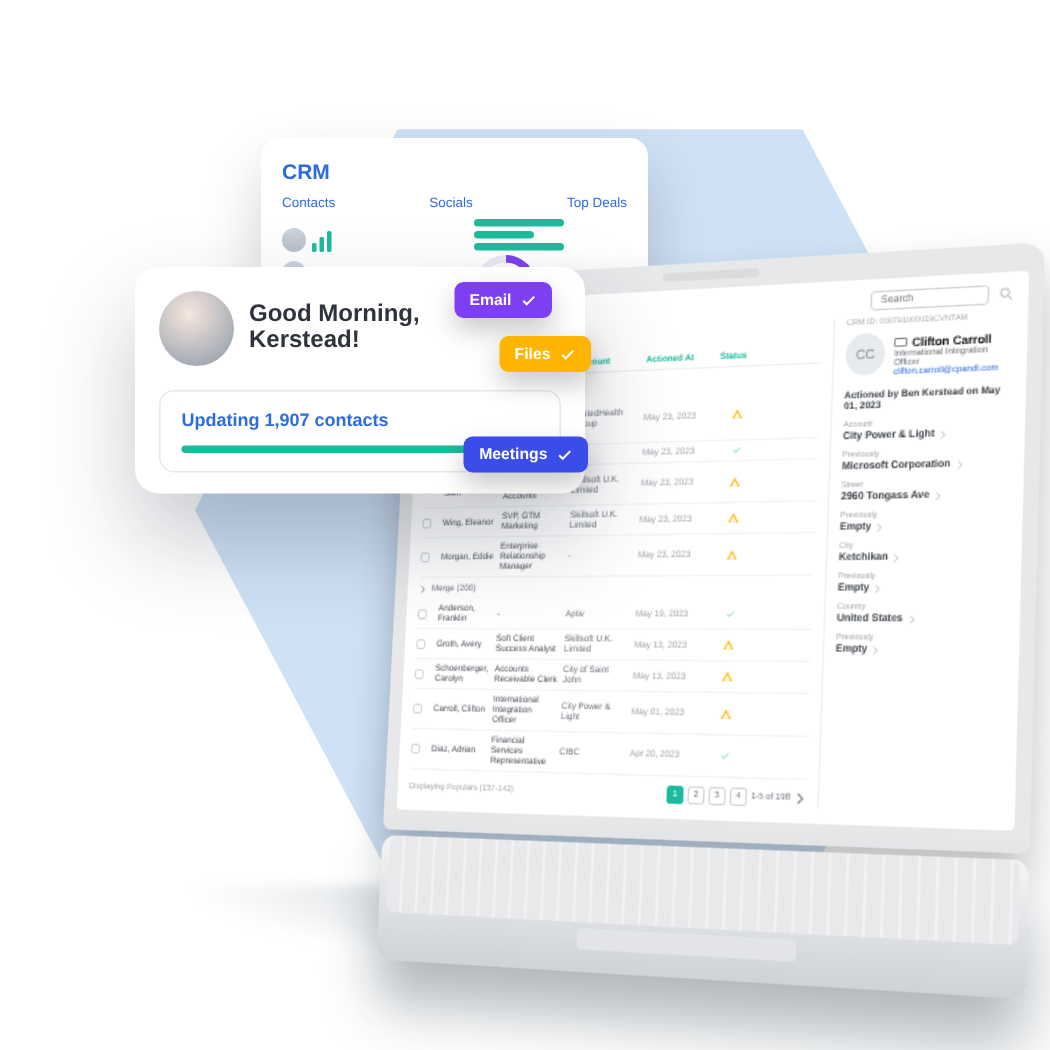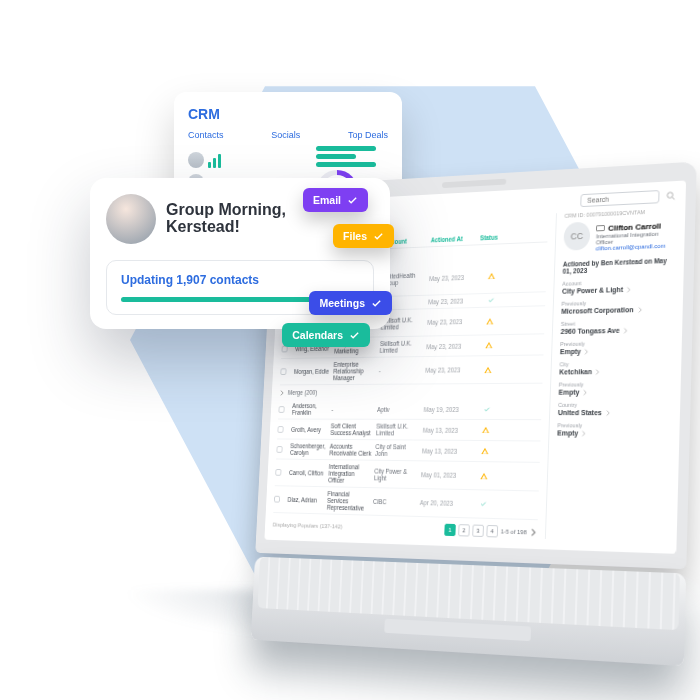--- a/index.html
+++ b/index.html
@@ -75,21 +75,21 @@
   .det-name{font-size:8px;font-weight:700;display:flex;align-items:center;gap:3px}
   .det-sub{font-size:6px;color:var(--grey-2)}
   .det-mail{font-size:6px;color:var(--blue)}
   .det-line{font-size:6.5px;margin-top:6px}
   .det-line .lbl{color:var(--grey);font-size:5.5px}
   .det-line .val{color:#3b4046;font-size:7px;font-weight:600;display:flex;align-items:center;gap:3px;margin-top:1px}
   .chev-r{width:6px;height:6px}
   .tag-env{display:inline-block;width:9px;height:6px;border:1px solid #888;border-radius:1px}
 
   
-  .crm-card{position:absolute;left:174px;top:92px;width:228px;background:#fff;border-radius:12px;box-shadow:0 20px 40px rgba(0,0,0,.18);padding:14px 14px 10px 14px}
+  .crm-card{position:absolute;left:174px;top:92px;width:258px;background:#fff;border-radius:12px;box-shadow:0 20px 40px rgba(0,0,0,.18);padding:14px 14px 10px 14px}
   .crm-title{color:var(--blue);font-weight:700;font-size:14px;margin-bottom:8px}
   .crm-head{display:flex;justify-content:space-between;color:var(--blue);font-size:9px;font-weight:400;margin-bottom:6px}
   .crm-grid{display:flex;gap:10px;align-items:flex-end}
   .contacts-col{display:flex;flex-direction:column;gap:6px}
   .mini{display:flex;align-items:center;gap:4px}
   .mini .av{width:16px;height:16px;border-radius:50%;background:linear-gradient(#cfd5dc,#b6bec7);}
   .bars{display:flex;gap:2px;align-items:flex-end;height:16px}
   .bars span{width:3px;border-radius:1px}
   .bars.green span{background:var(--green)}
   .bars.blue span{background:var(--blue)}
@@ -468,21 +468,21 @@
   <div class="kb">
      <div class="kb-keys"></div>
      <div class="trackpad"></div>
   </div>
 </div>
 
 <div class="gm-card">
   <div class="gm-top">
     <div class="gm-av"></div>
     <div class="gm-title">
-       <span>Group Morning,</span><br><span>Kerstead!</span>
+       <span>Good Morning,</span><br><span>Kerstead!</span>
     </div>
   </div>
   <div class="gm-box">
      <div class="gm-status">Updating 1,907 contacts</div>
      <div class="gm-bar">
         <i></i>
       </div>
   </div>
 
   <span class="tag email">
@@ -496,19 +496,13 @@
       <svg viewBox="0 0 24 24">
         <path d="M4 12l5 5L20 6" fill="none" stroke="#fff" stroke-width="3"></path>
       </svg>
     </span>
   <span class="tag meet">
       <span>Meetings</span>
       <svg viewBox="0 0 24 24">
         <path d="M4 12l5 5L20 6" fill="none" stroke="#fff" stroke-width="3"></path>
       </svg>
     </span>
-  <span class="tag cal">
-      <span>Calendars</span>
-      <svg viewBox="0 0 24 24">
-        <path d="M4 12l5 5L20 6" fill="none" stroke="#fff" stroke-width="3"></path>
-      </svg>
-    </span>
 </div>
 
 </body></html>

